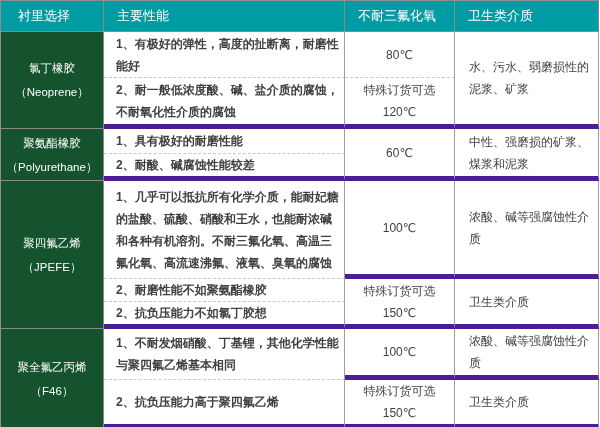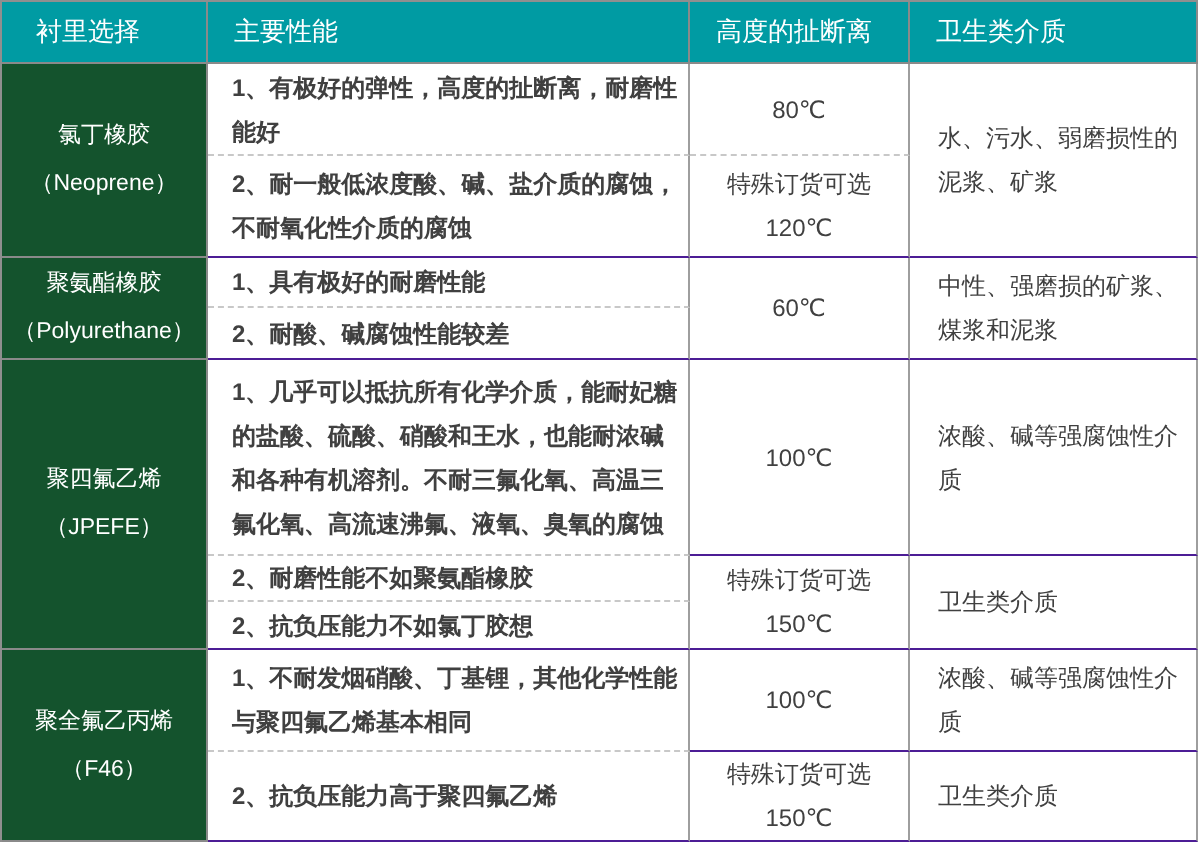--- a/index.html
+++ b/index.html
@@ -10,21 +10,21 @@
   }
   table.spec{
     border-collapse:separate;border-spacing:0;
     table-layout:fixed;width:598px;
     border-top:1px solid #8f8f8f;border-left:1px solid #8f8f8f;
     margin:0;
   }
   th,td{
     box-sizing:border-box;
     border-right:1px solid #9e9e9e;
-    border-bottom:1px solid #4c1d95;
+    border-bottom:5px solid #4c1d95;
     padding:0;
     font-size:12px;
     color:#404040;
     vertical-align:middle;
     overflow:hidden;
   }
   
   thead th{
     background:#009ba3;color:#ffffff;
     font-weight:normal;font-size:13px;
@@ -74,21 +74,21 @@
   <colgroup>
     <col style="width:103px">
       <col style="width:241px">
       <col style="width:110px">
       <col style="width:144px">
   </colgroup>
   <thead>
     <tr class="rh">
       <th class="c1">衬里选择</th>
       <th>主要性能</th>
-      <th>高度的扯断离</th>
+      <th>不耐三氟化氧</th>
       <th>卫生类介质</th>
     </tr>
   </thead>
   <tbody>
 
     <tr class="r2">
       <td class="mat" rowspan="2">氯丁橡胶
 （Neoprene）</td>
       <td class="perf dash">1、有极好的弹性，高度的扯断离，耐磨性
 能好</td>

